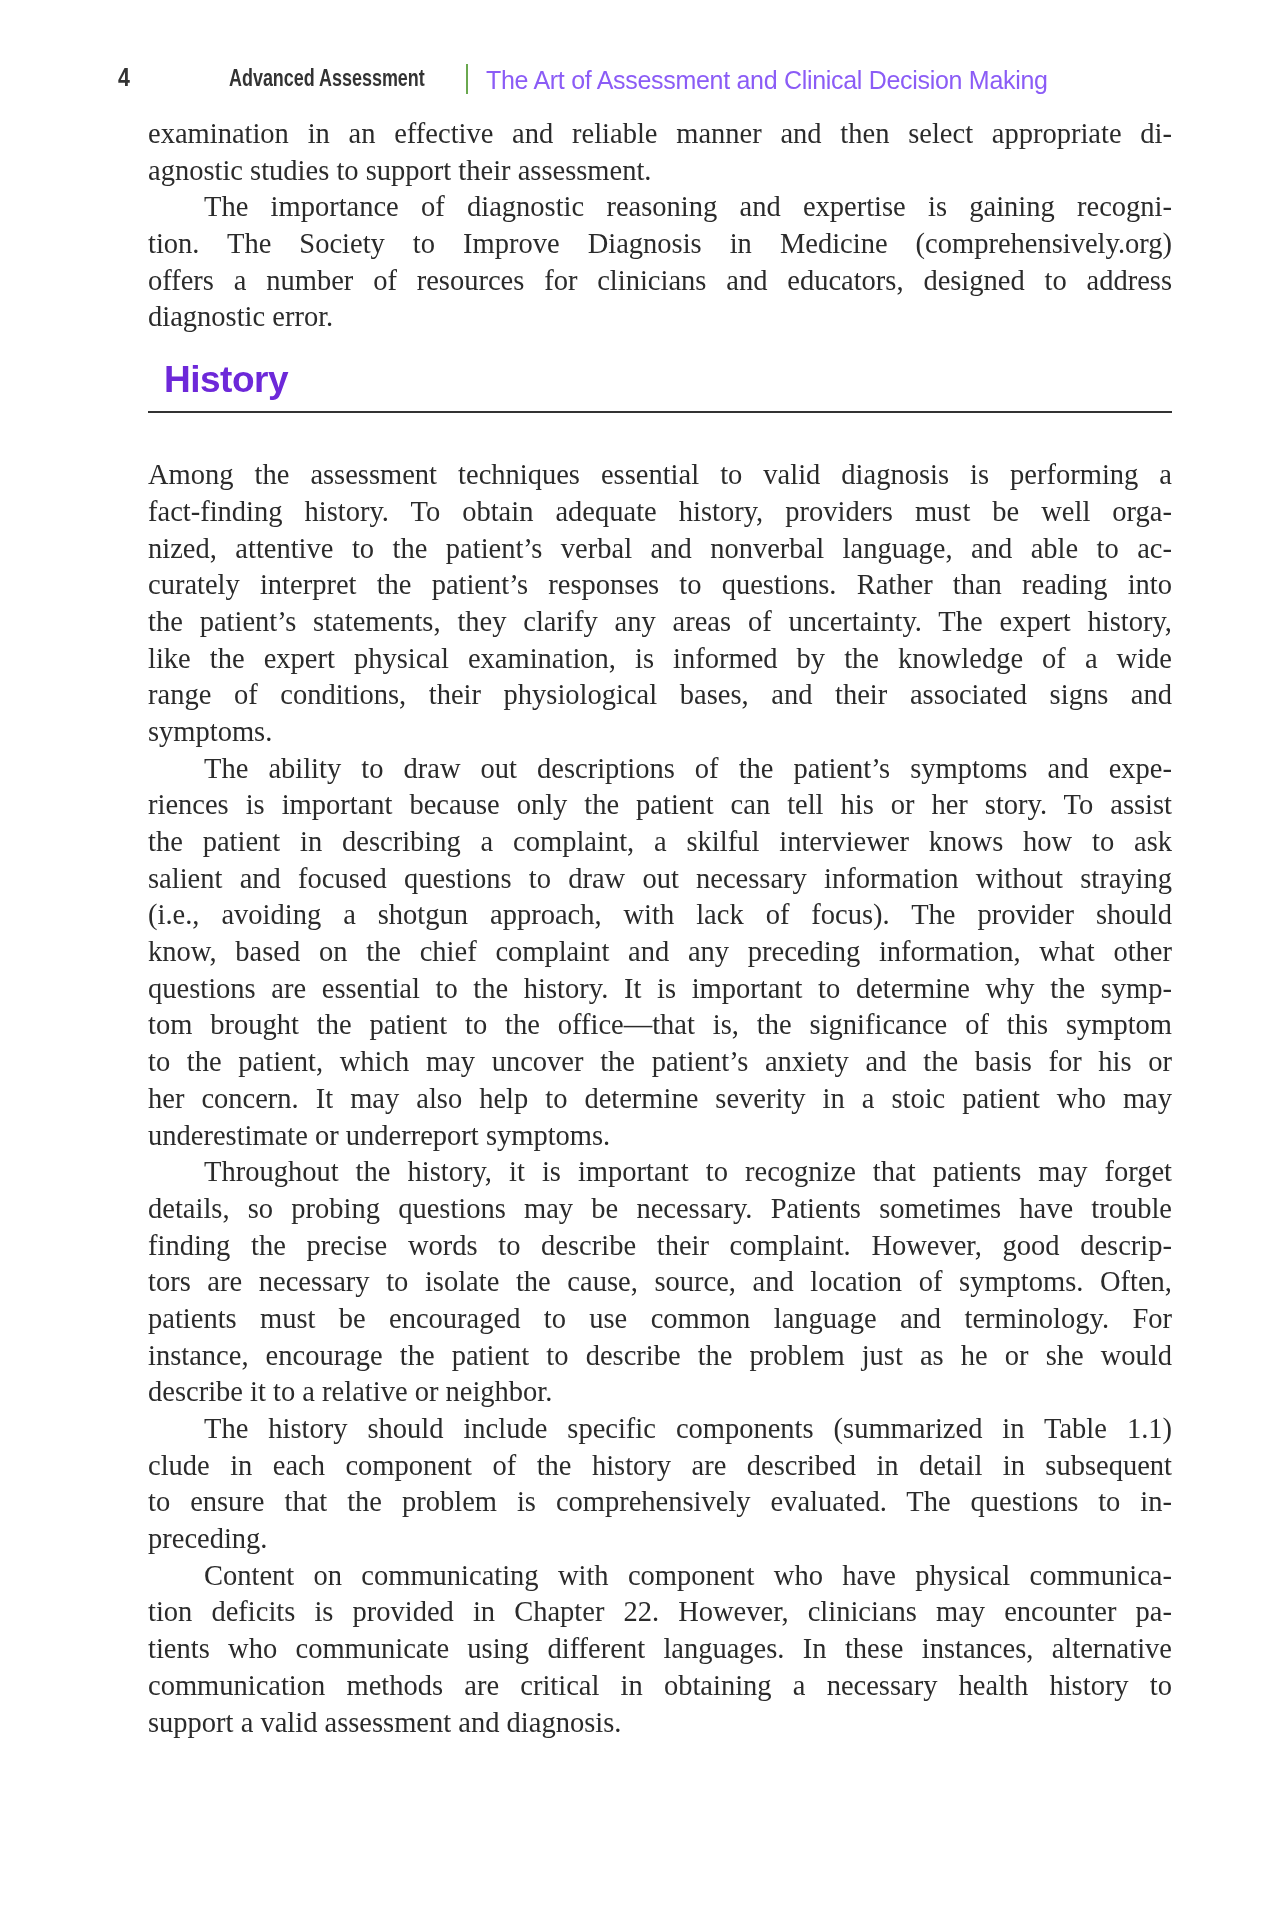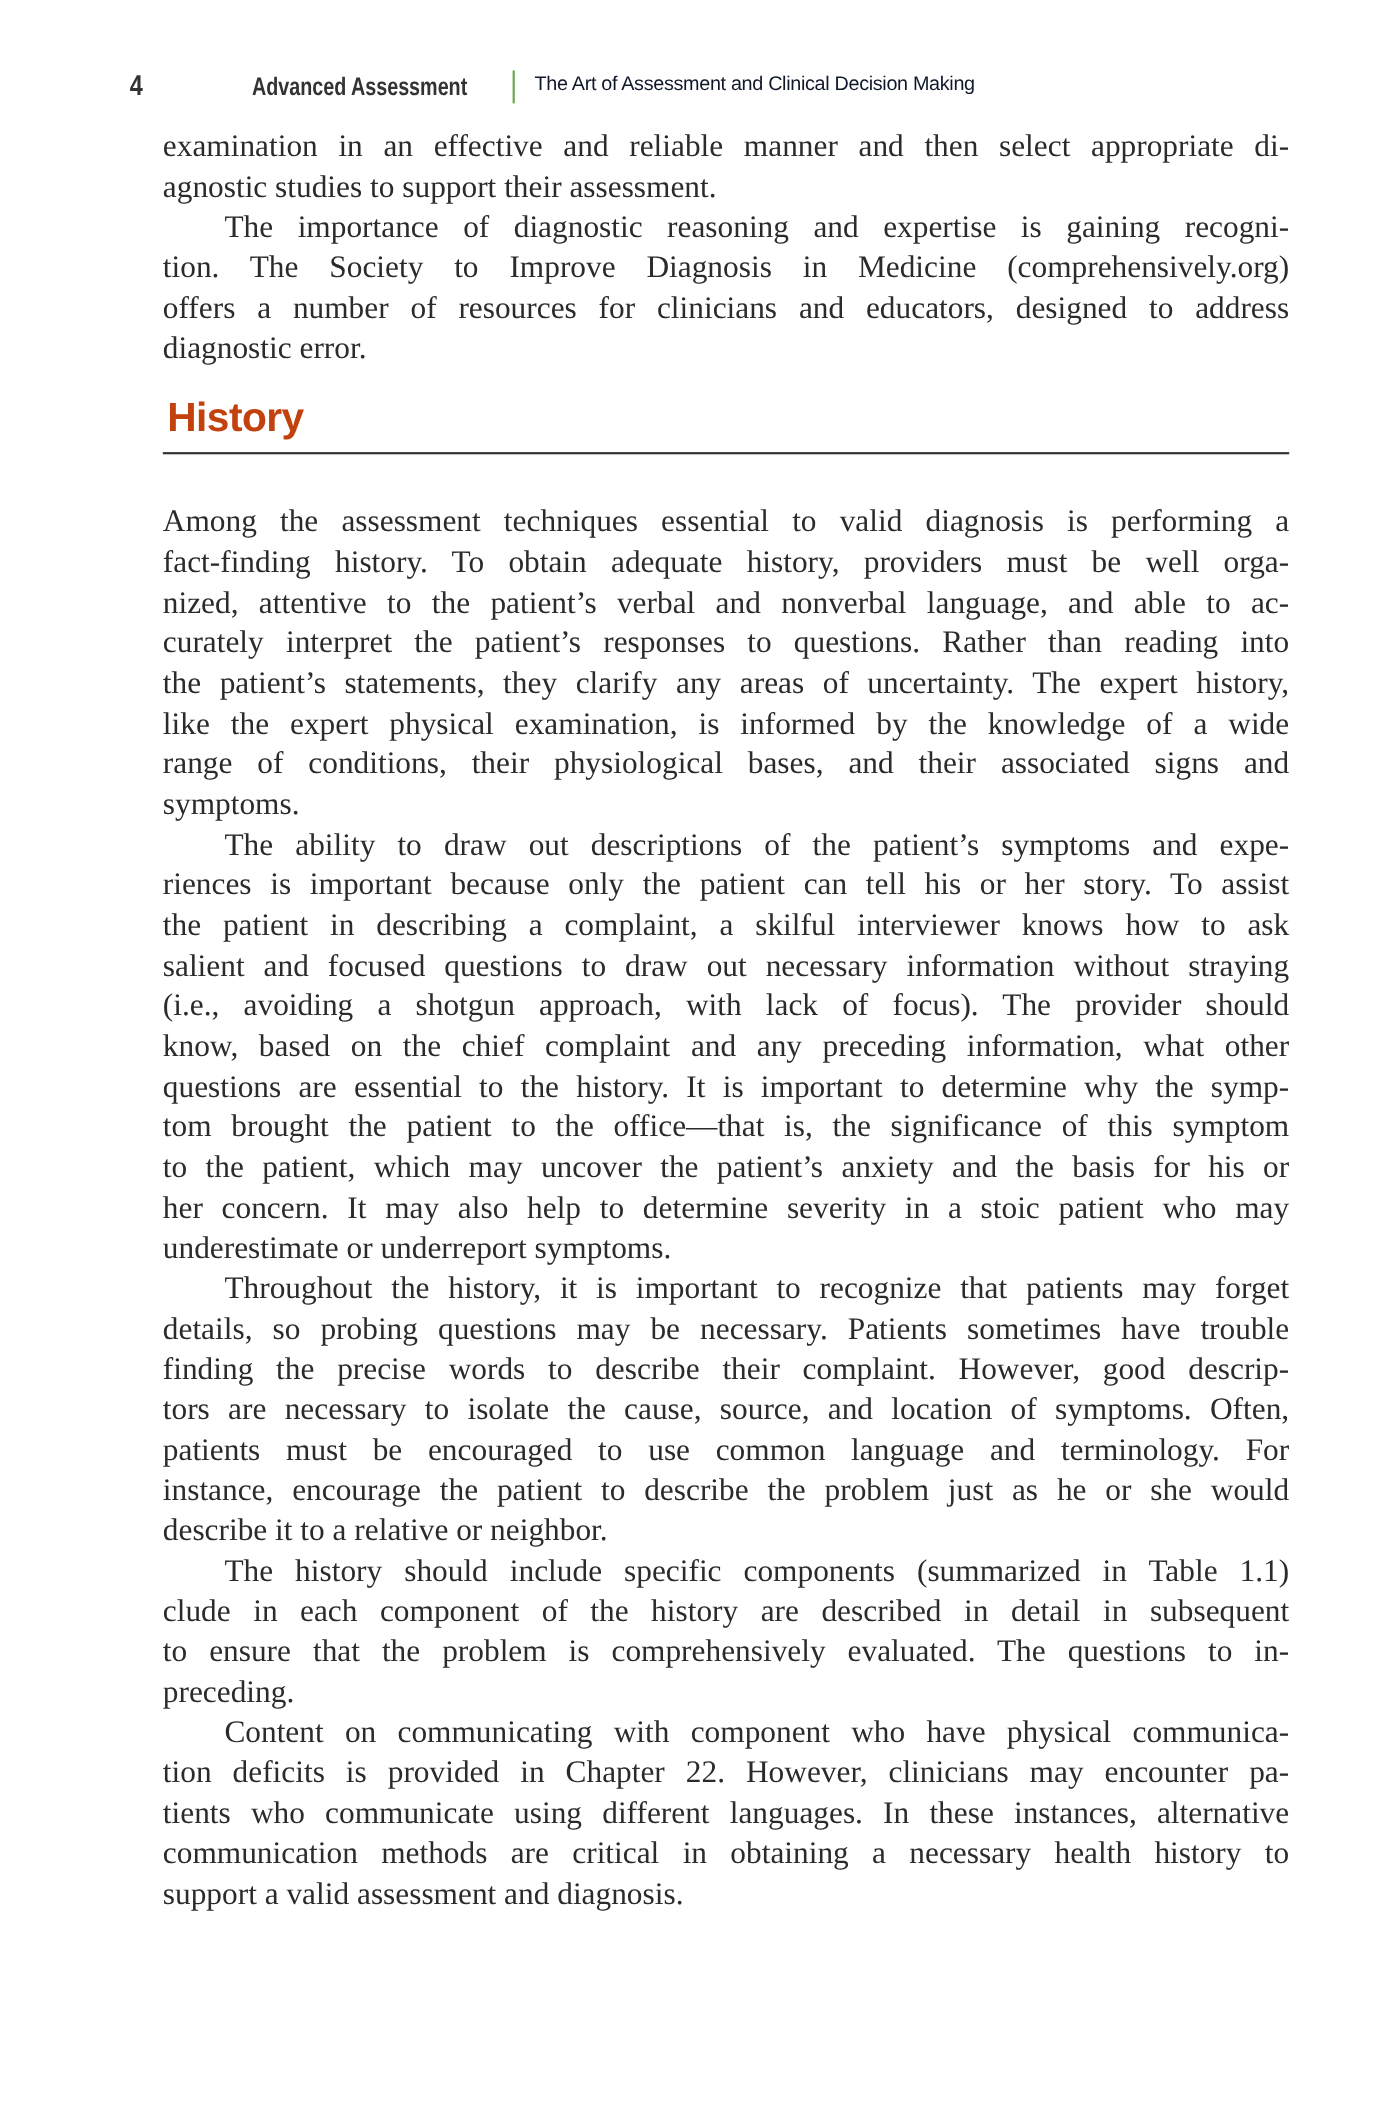--- a/index.html
+++ b/index.html
@@ -2,28 +2,28 @@
 <html><head>
 <meta charset="utf-8">
 <style>
   html, body { margin: 0; padding: 0; background: #ffffff; }
   body { width: 1262px; height: 1920px; position: relative; overflow: hidden; color: #2b2b2b; }
   .running-head { position: absolute; top: 62px; left: 118px; width: 1030px; height: 34px;
     font-family: "Liberation Sans", sans-serif; }
   .page-num { position: absolute; left: 0; top: 0; font-size: 26px; font-weight: bold; color: #333; transform: scaleX(0.82); transform-origin: left top; }
   .book-title { position: absolute; left: 111px; top: 3px; font-size: 23px; font-weight: bold; color: #333; transform: scaleX(0.78); transform-origin: left top; white-space: nowrap; }
   .divider { position: absolute; left: 348px; top: 2px; width: 2px; height: 30px; background: #6aa84f; }
-  .chapter-title { position: absolute; left: 368px; top: 4px; font-size: 18px; color: #0f172a; white-space: nowrap; letter-spacing: -0.3px; }
+  .chapter-title { position: absolute; left: 368px; top: 4px; font-size: 25px; color: #8b5cf6; white-space: nowrap; letter-spacing: -0.3px; }
   .body { position: absolute; left: 119px; top: 116px; width: 1024px;
     font-family: "Liberation Serif", serif; font-size: 28.5px; line-height: 36.7px; color: #2b2b2b; margin-left: 29px; }
   .line { display: block; height: 36.7px; white-space: nowrap; text-align: justify; text-align-last: justify; overflow: visible; }
   .line.last { text-align-last: left; }
   .line.indent { padding-left: 56px; }
   .heading-block { position: relative; height: 121px; }
-  .section-heading { position: absolute; left: 4px; top: 26px; font-family: "Liberation Sans", sans-serif; font-size: 37px; font-weight: bold; color: #c2410c; letter-spacing: -0.5px; }
+  .section-heading { position: absolute; left: 16px; top: 26px; font-family: "Liberation Sans", sans-serif; font-size: 37px; font-weight: bold; color: #6d28d9; letter-spacing: -0.5px; }
   .section-rule { position: absolute; left: 0; top: 75px; width: 1024px; height: 2px; background: #333; }
 </style>
 </head>
 <body>
 
 <header class="running-head">
   <span class="page-num">4</span>
   <span class="book-title">Advanced Assessment</span>
   <span class="divider"></span>
   <span class="chapter-title">The Art of Assessment and Clinical Decision Making</span>

